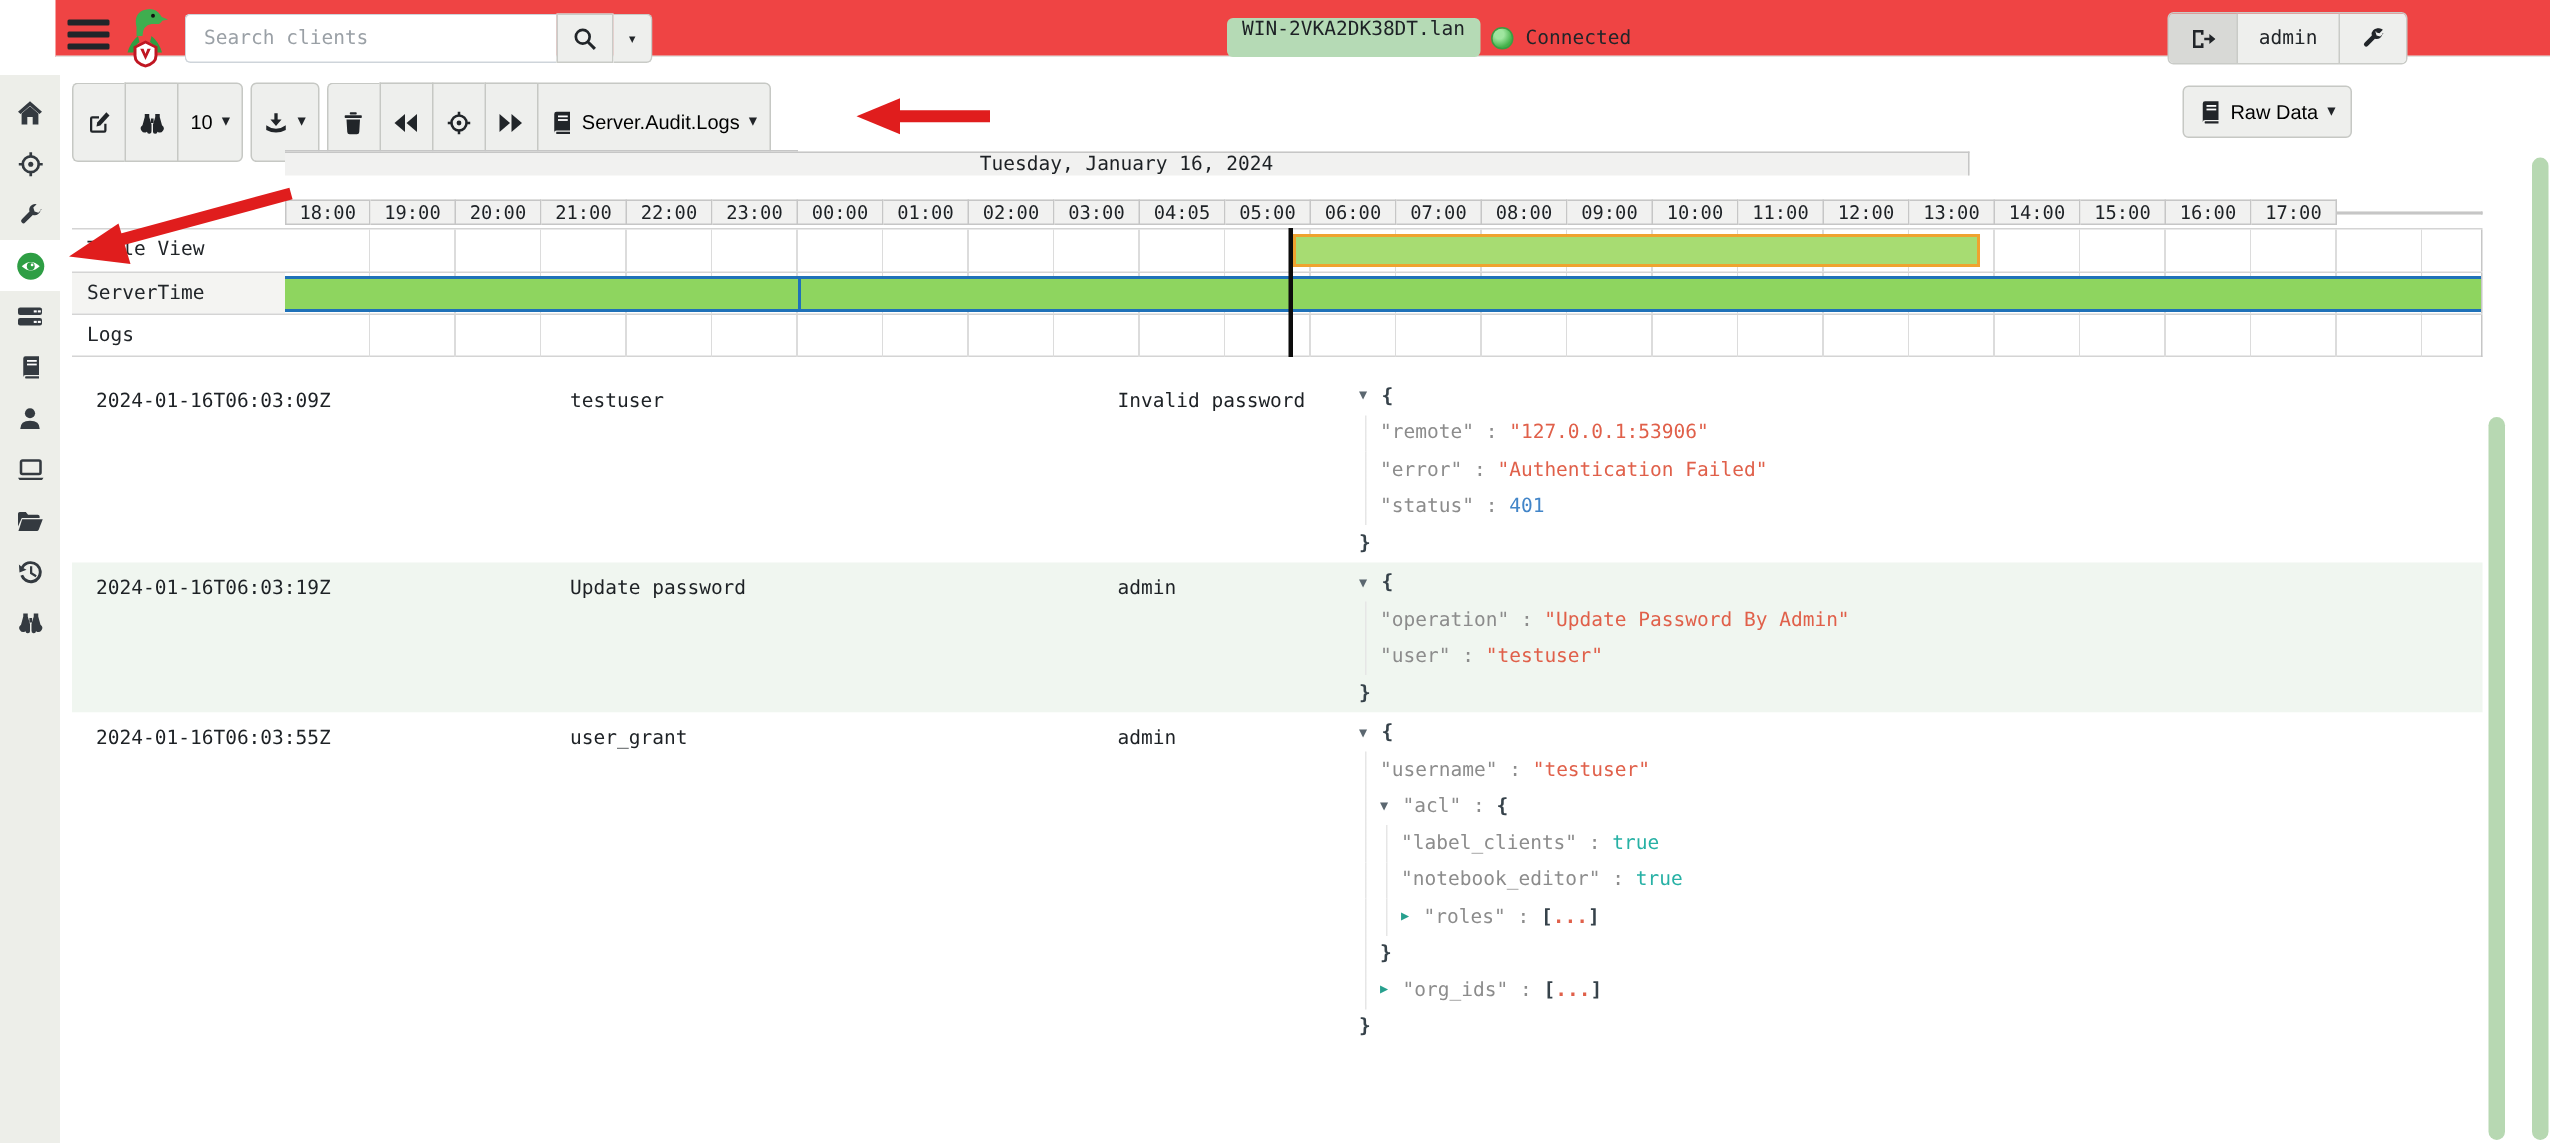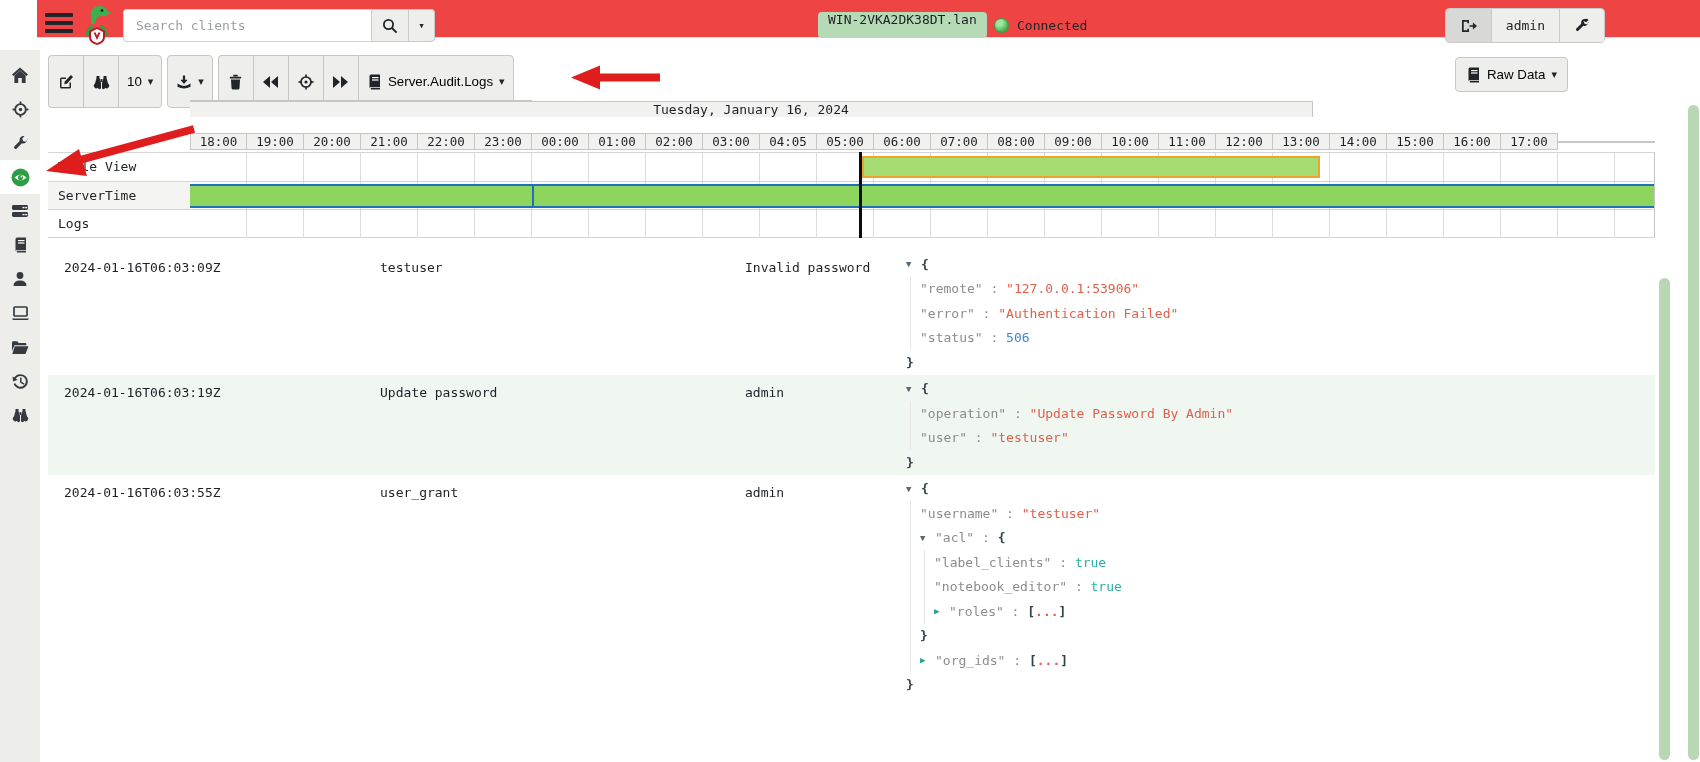--- a/index.html
+++ b/index.html
@@ -451,21 +451,21 @@
   <div class="grid-table">
     <div id="tbody">
         <div class="gt-row" style="min-height: 118px;">
           <div class="gt-cell">2024-01-16T06:03:09Z</div>
           <div class="gt-cell">testuser</div>
           <div class="gt-cell">Invalid password</div>
           <div class="gt-cell gt-details">
             <div class="jline"><span class="jarw">▼</span><span class="jbrace">{</span></div>
             <div class="jline"><span class="ind"></span><span class="jk">"remote"</span><span class="jc"> : </span><span class="js">"127.0.0.1:53906"</span></div>
             <div class="jline"><span class="ind"></span><span class="jk">"error"</span><span class="jc"> : </span><span class="js">"Authentication Failed"</span></div>
-            <div class="jline"><span class="ind"></span><span class="jk">"status"</span><span class="jc"> : </span><span class="jn">506</span></div>
+            <div class="jline"><span class="ind"></span><span class="jk">"status"</span><span class="jc"> : </span><span class="jn">401</span></div>
             <div class="jline"><span class="jbrace">}</span></div>
           </div>
         </div>
         <div class="gt-row zebra" style="min-height: 88px;">
           <div class="gt-cell">2024-01-16T06:03:19Z</div>
           <div class="gt-cell">Update password</div>
           <div class="gt-cell">admin</div>
           <div class="gt-cell gt-details">
             <div class="jline"><span class="jarw">▼</span><span class="jbrace">{</span></div>
             <div class="jline"><span class="ind"></span><span class="jk">"operation"</span><span class="jc"> : </span><span class="js">"Update Password By Admin"</span></div>

